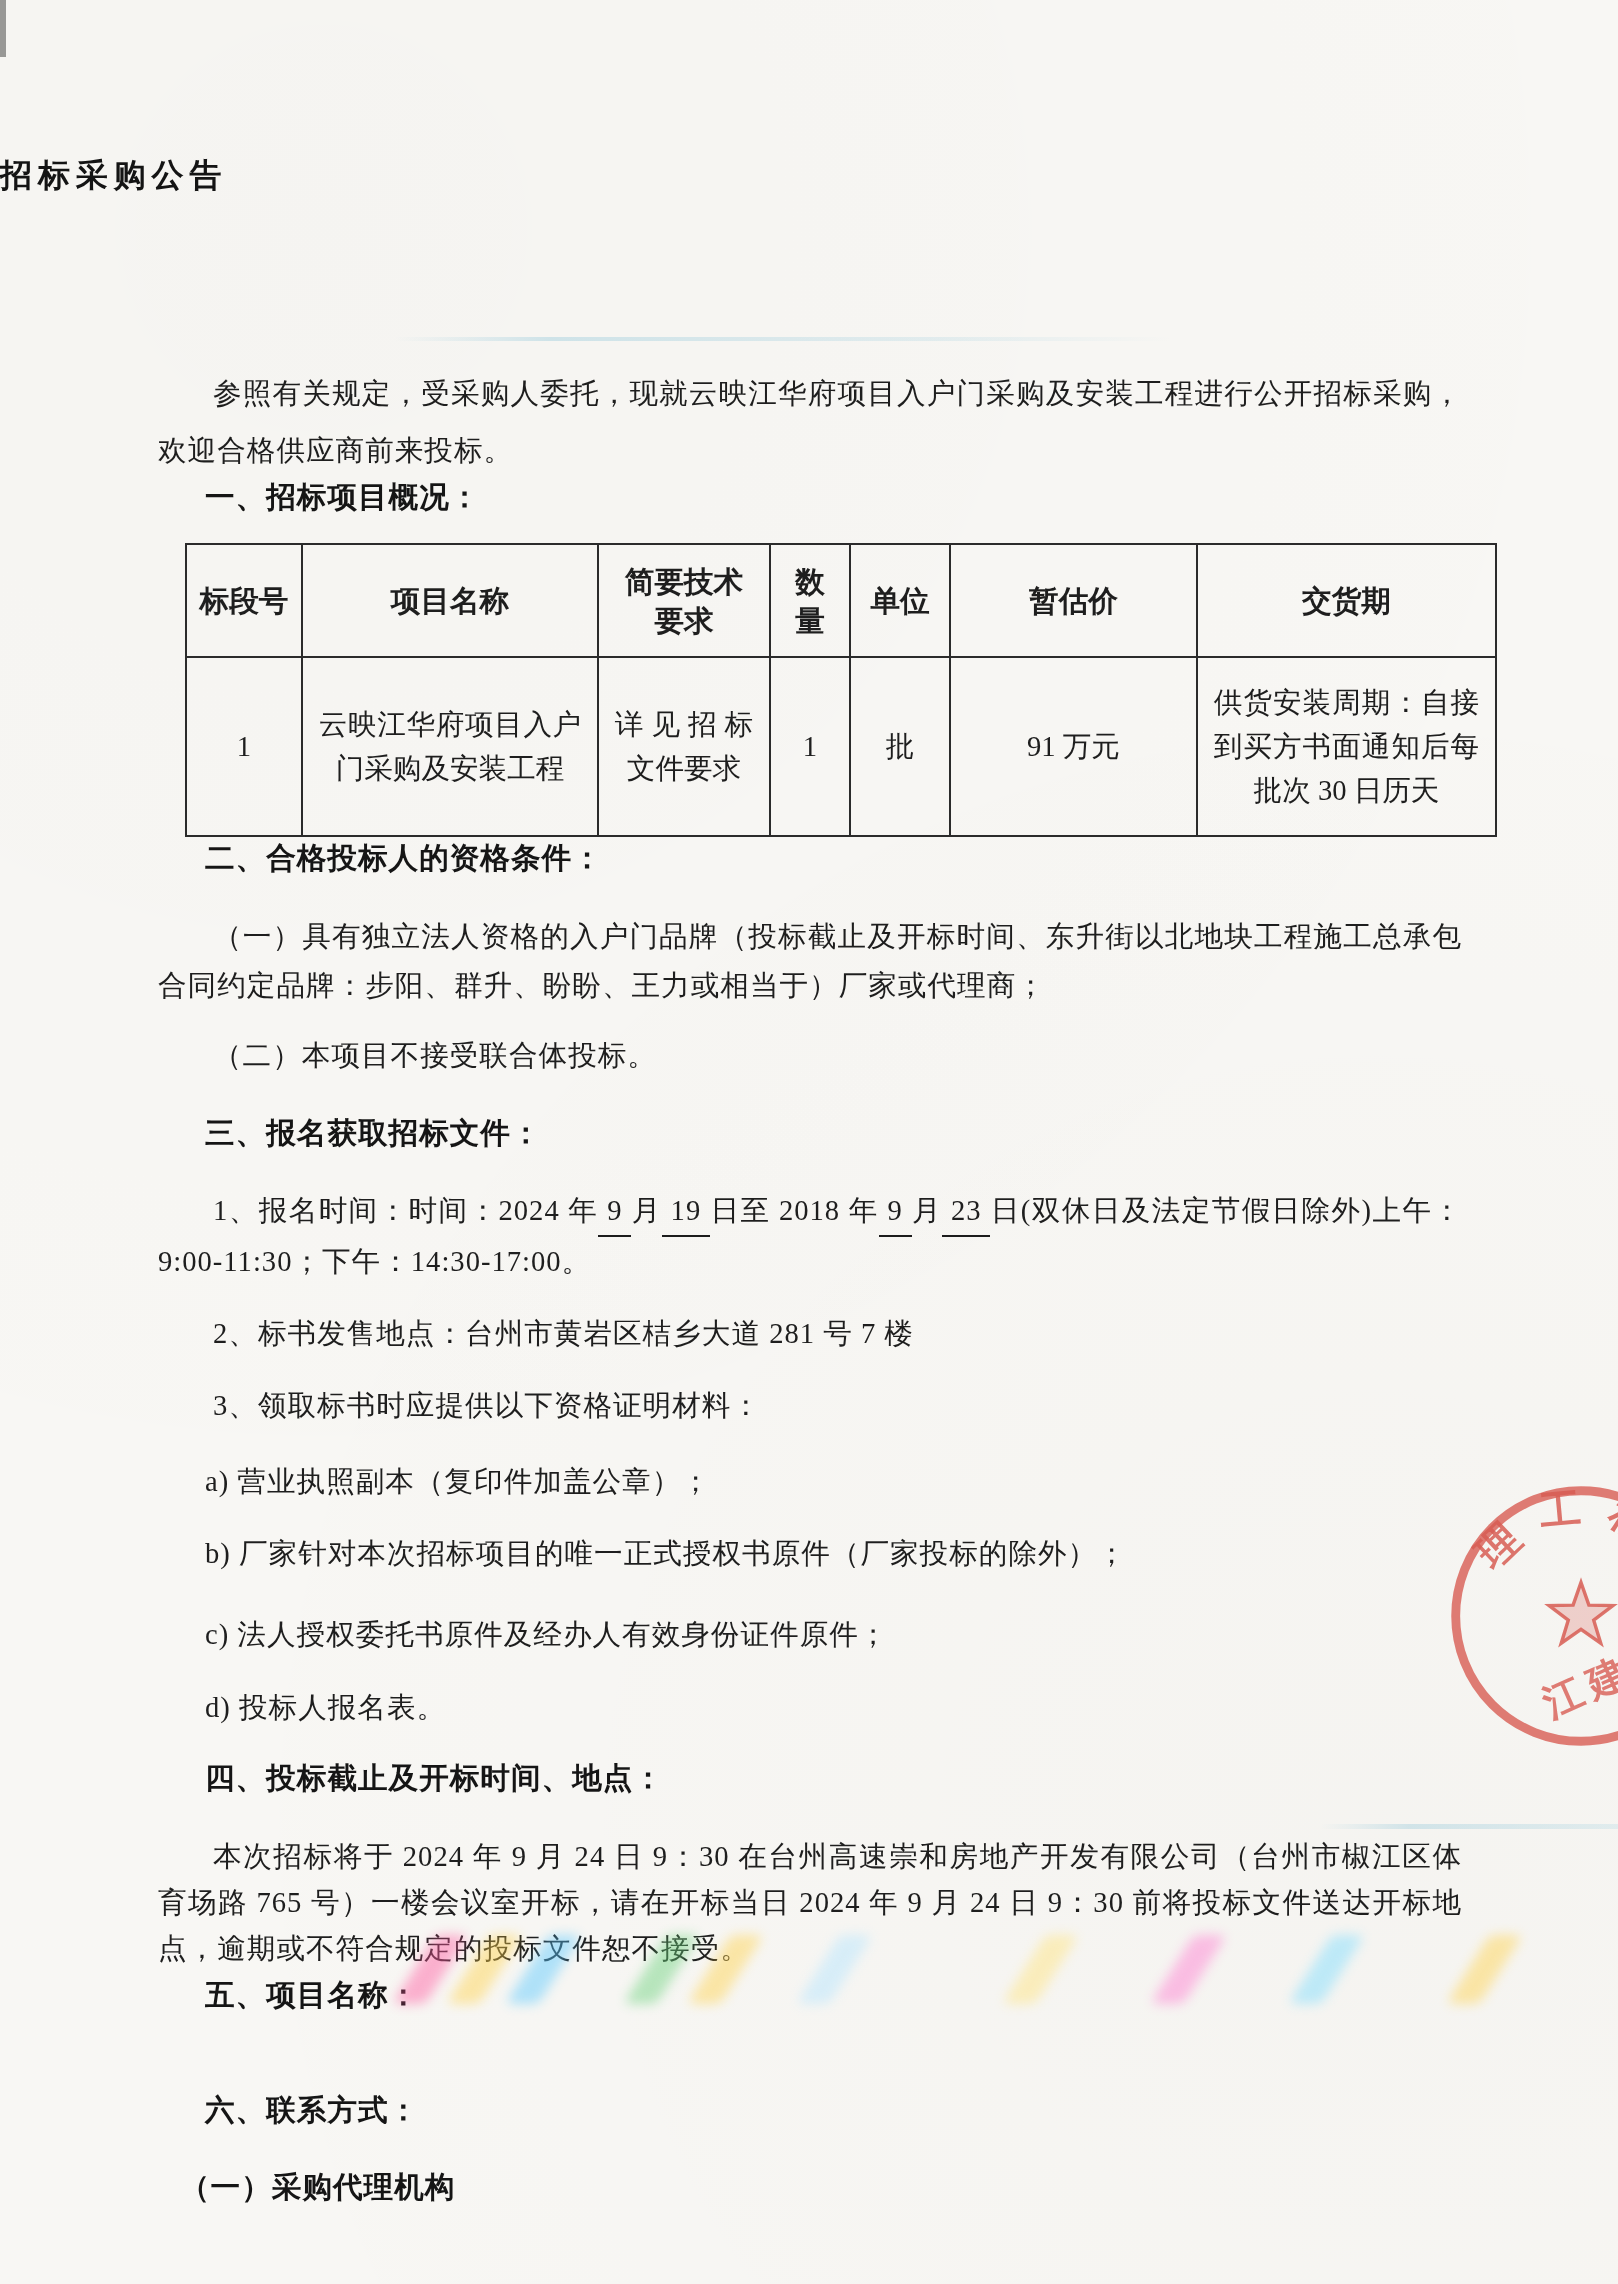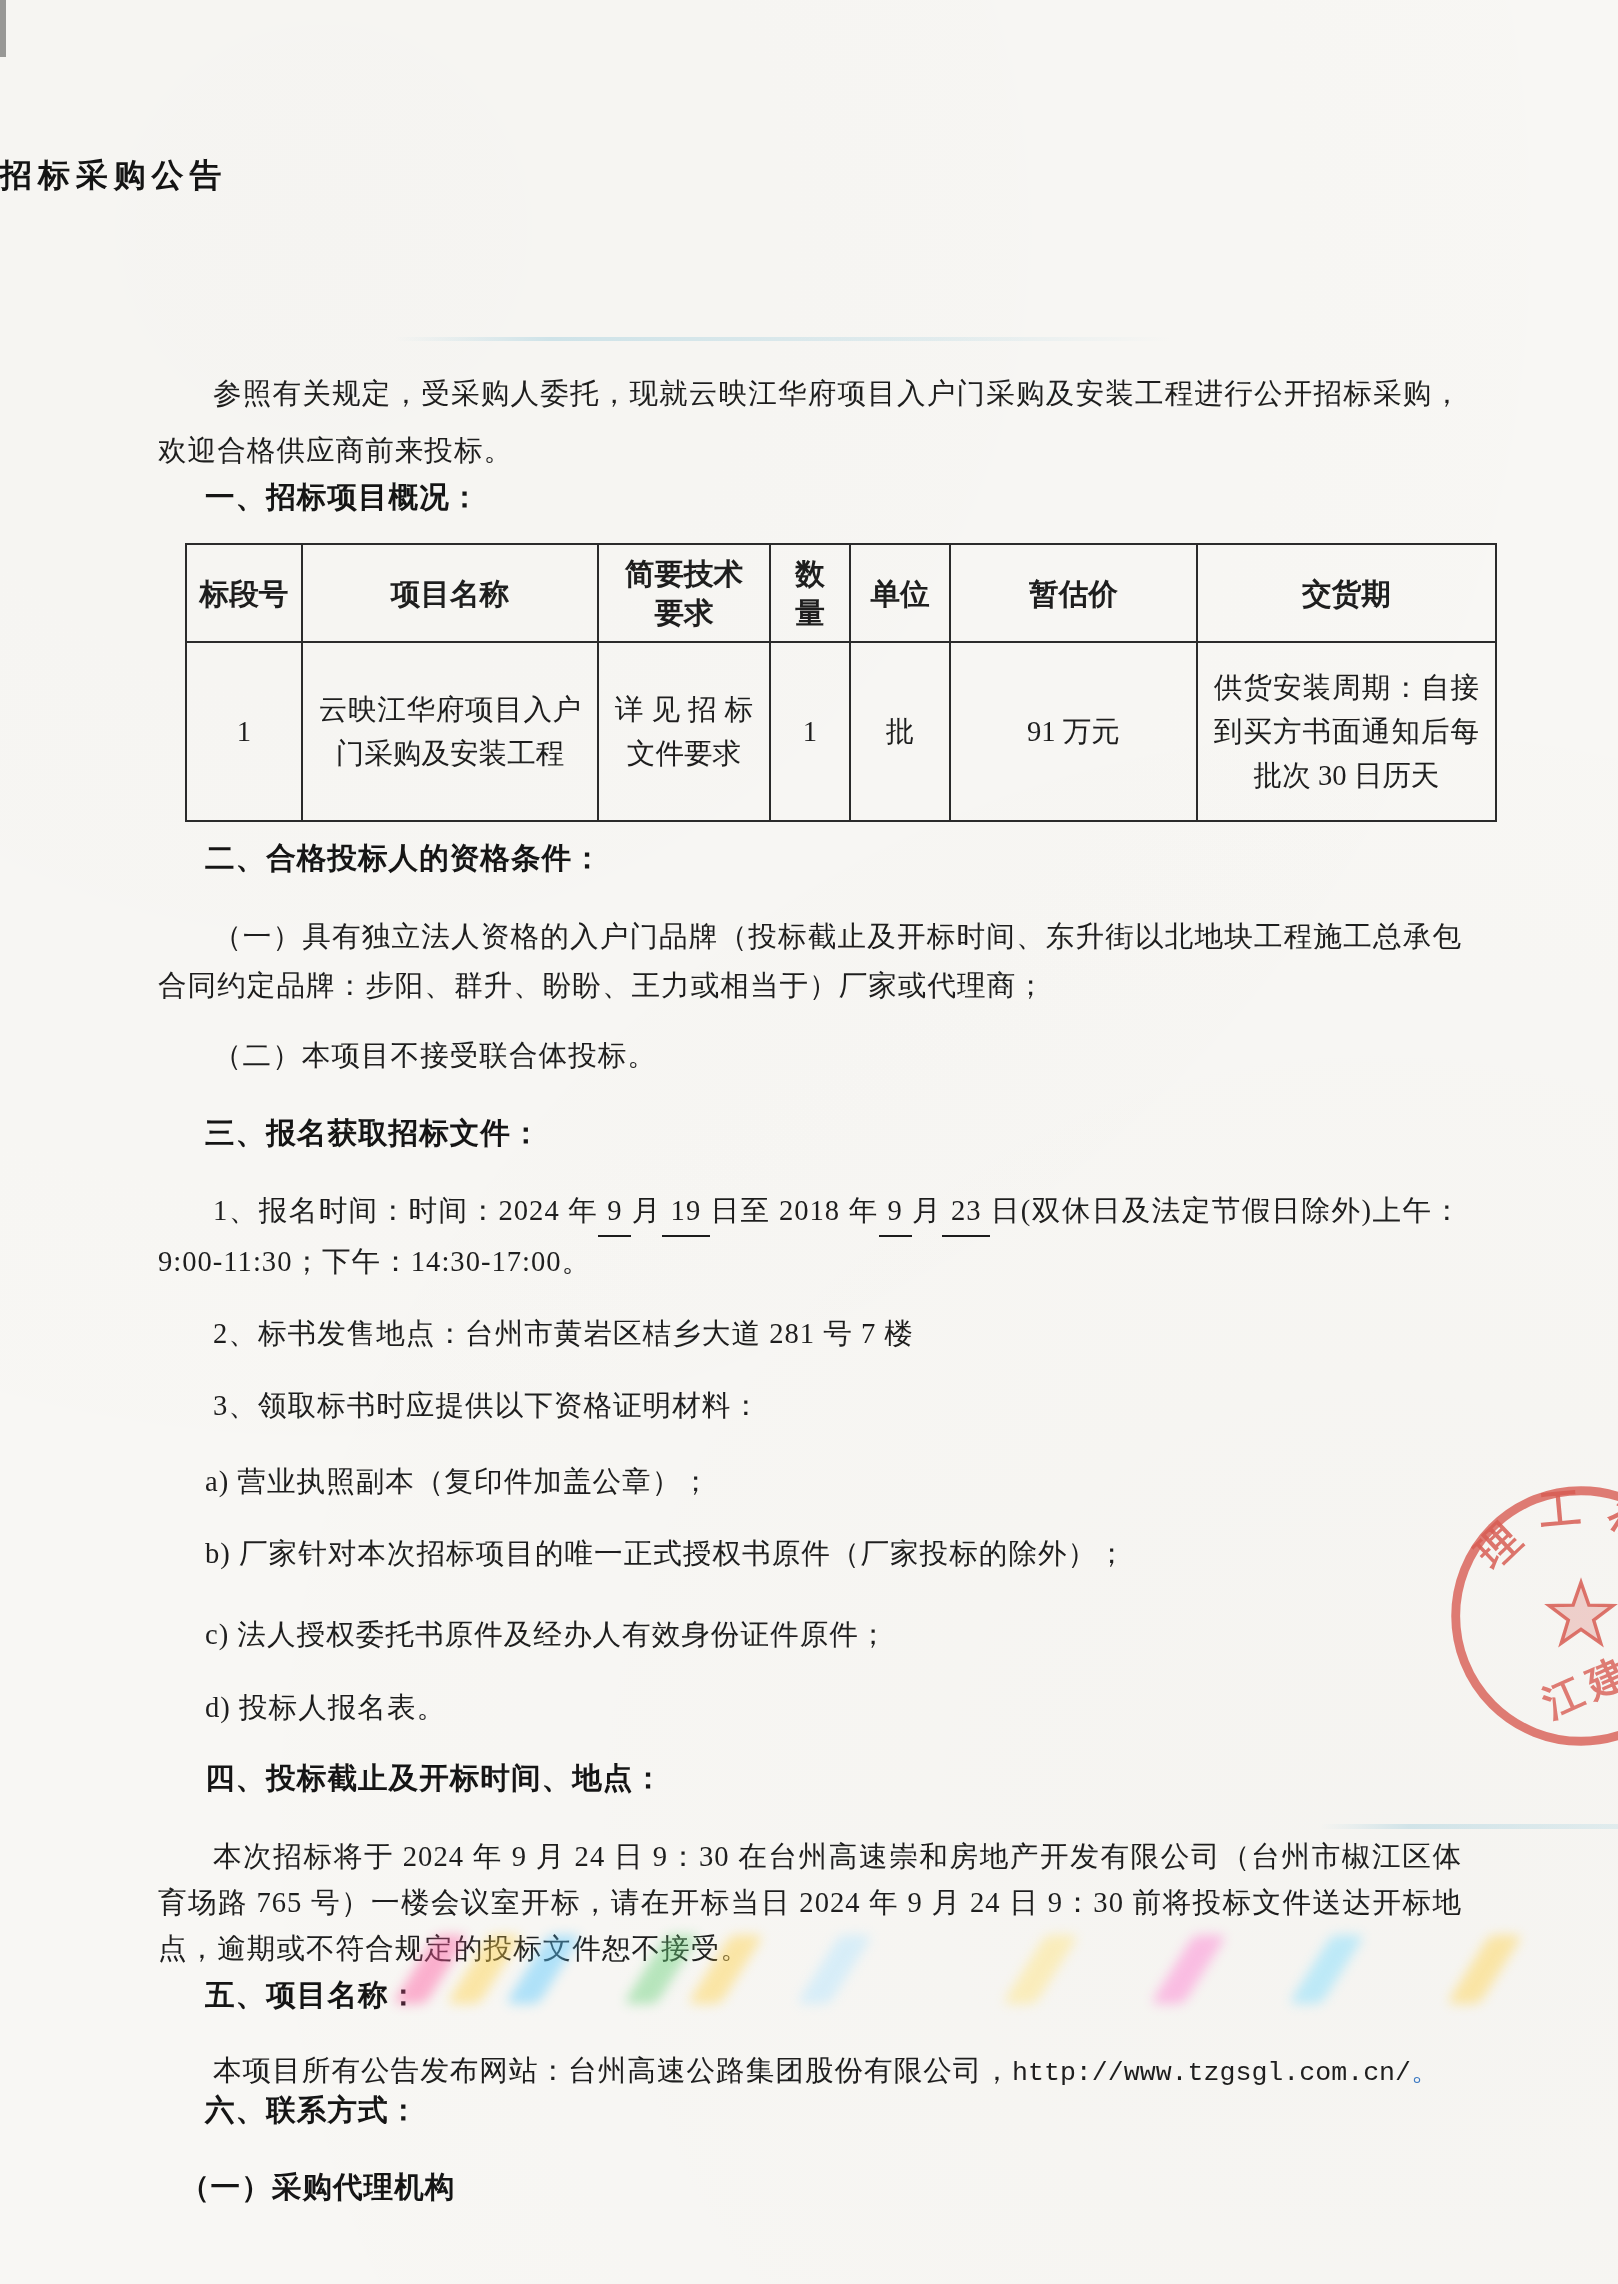--- a/index.html
+++ b/index.html
@@ -81,21 +81,21 @@
     width:1311px;
   }
   .tender-table td{
     border:2px solid #2b2b2b;
     text-align:center;vertical-align:middle;
     font-size:28.6px;
     color:#1e1e1e;
     padding:0 11.8px;
     overflow:hidden;
   }
-  .tender-table tr.hdr{height:98px;}
+  .tender-table tr.hdr{height:113px;}
   .tender-table tr.datarow{height:179px;}
   .tender-table td.th{
     font-weight:bold;font-size:29.6px;
     font-family:"Liberation Sans","DejaVu Sans",sans-serif;
     line-height:39px;
   }
   td.cell-wrap{
     text-align:justify;
     text-align-last:center;
     line-height:44px;
@@ -178,21 +178,20 @@
   <div class="abs body-text indent2 s3i3">3、领取标书时应提供以下资格证明材料：</div>
   <div class="abs body-text indent1 s3a">a) 营业执照副本（复印件加盖公章）；</div>
   <div class="abs body-text indent1 s3b">b) 厂家针对本次招标项目的唯一正式授权书原件（厂家投标的除外）；</div>
   <div class="abs body-text indent1 s3c">c) 法人授权委托书原件及经办人有效身份证件原件；</div>
   <div class="abs body-text indent1 s3d">d) 投标人报名表。</div>
 
   <div class="abs heading h-s4">四、投标截止及开标时间、地点：</div>
   <div class="abs body-text indent2 s4p1">本次招标将于 2024 年 9 月 24 日 9：30 在台州高速崇和房地产开发有限公司（台州市椒江区体育场路 765 号）一楼会议室开标，请在开标当日 2024 年 9 月 24 日  9：30 前将投标文件送达开标地点，逾期或不符合规定的投标文件恕不接受。</div>
 
   <div class="abs heading h-s5">五、项目名称：</div>
-  <div class="abs body-text indent2 s5p1"><span>本项目所有公告发布网站：台州高速公路集团股份有限公司，</span><span class="url">http://www.tzgsgl.com.cn/</span><span class="url-period">。</span></div>
 
   <div class="abs heading h-s6">六、联系方式：</div>
   <div class="abs s6sub">（一）采购代理机构</div>
 
   <svg class="abs stamp" viewBox="-150 -150 300 300" xmlns="http://www.w3.org/2000/svg">
     <circle cx="0" cy="0" r="127" fill="none" stroke="#d4493e" stroke-width="9" stroke-opacity="0.8"></circle>
     <defs>
       <path id="stamp-arc" d="M -93 25 A 96 96 0 1 1 93 25" fill="none"></path>
     </defs>
     <text font-size="42" font-weight="bold" fill="#d4493e" fill-opacity="0.85" letter-spacing="22" font-family="Liberation Serif, serif">

